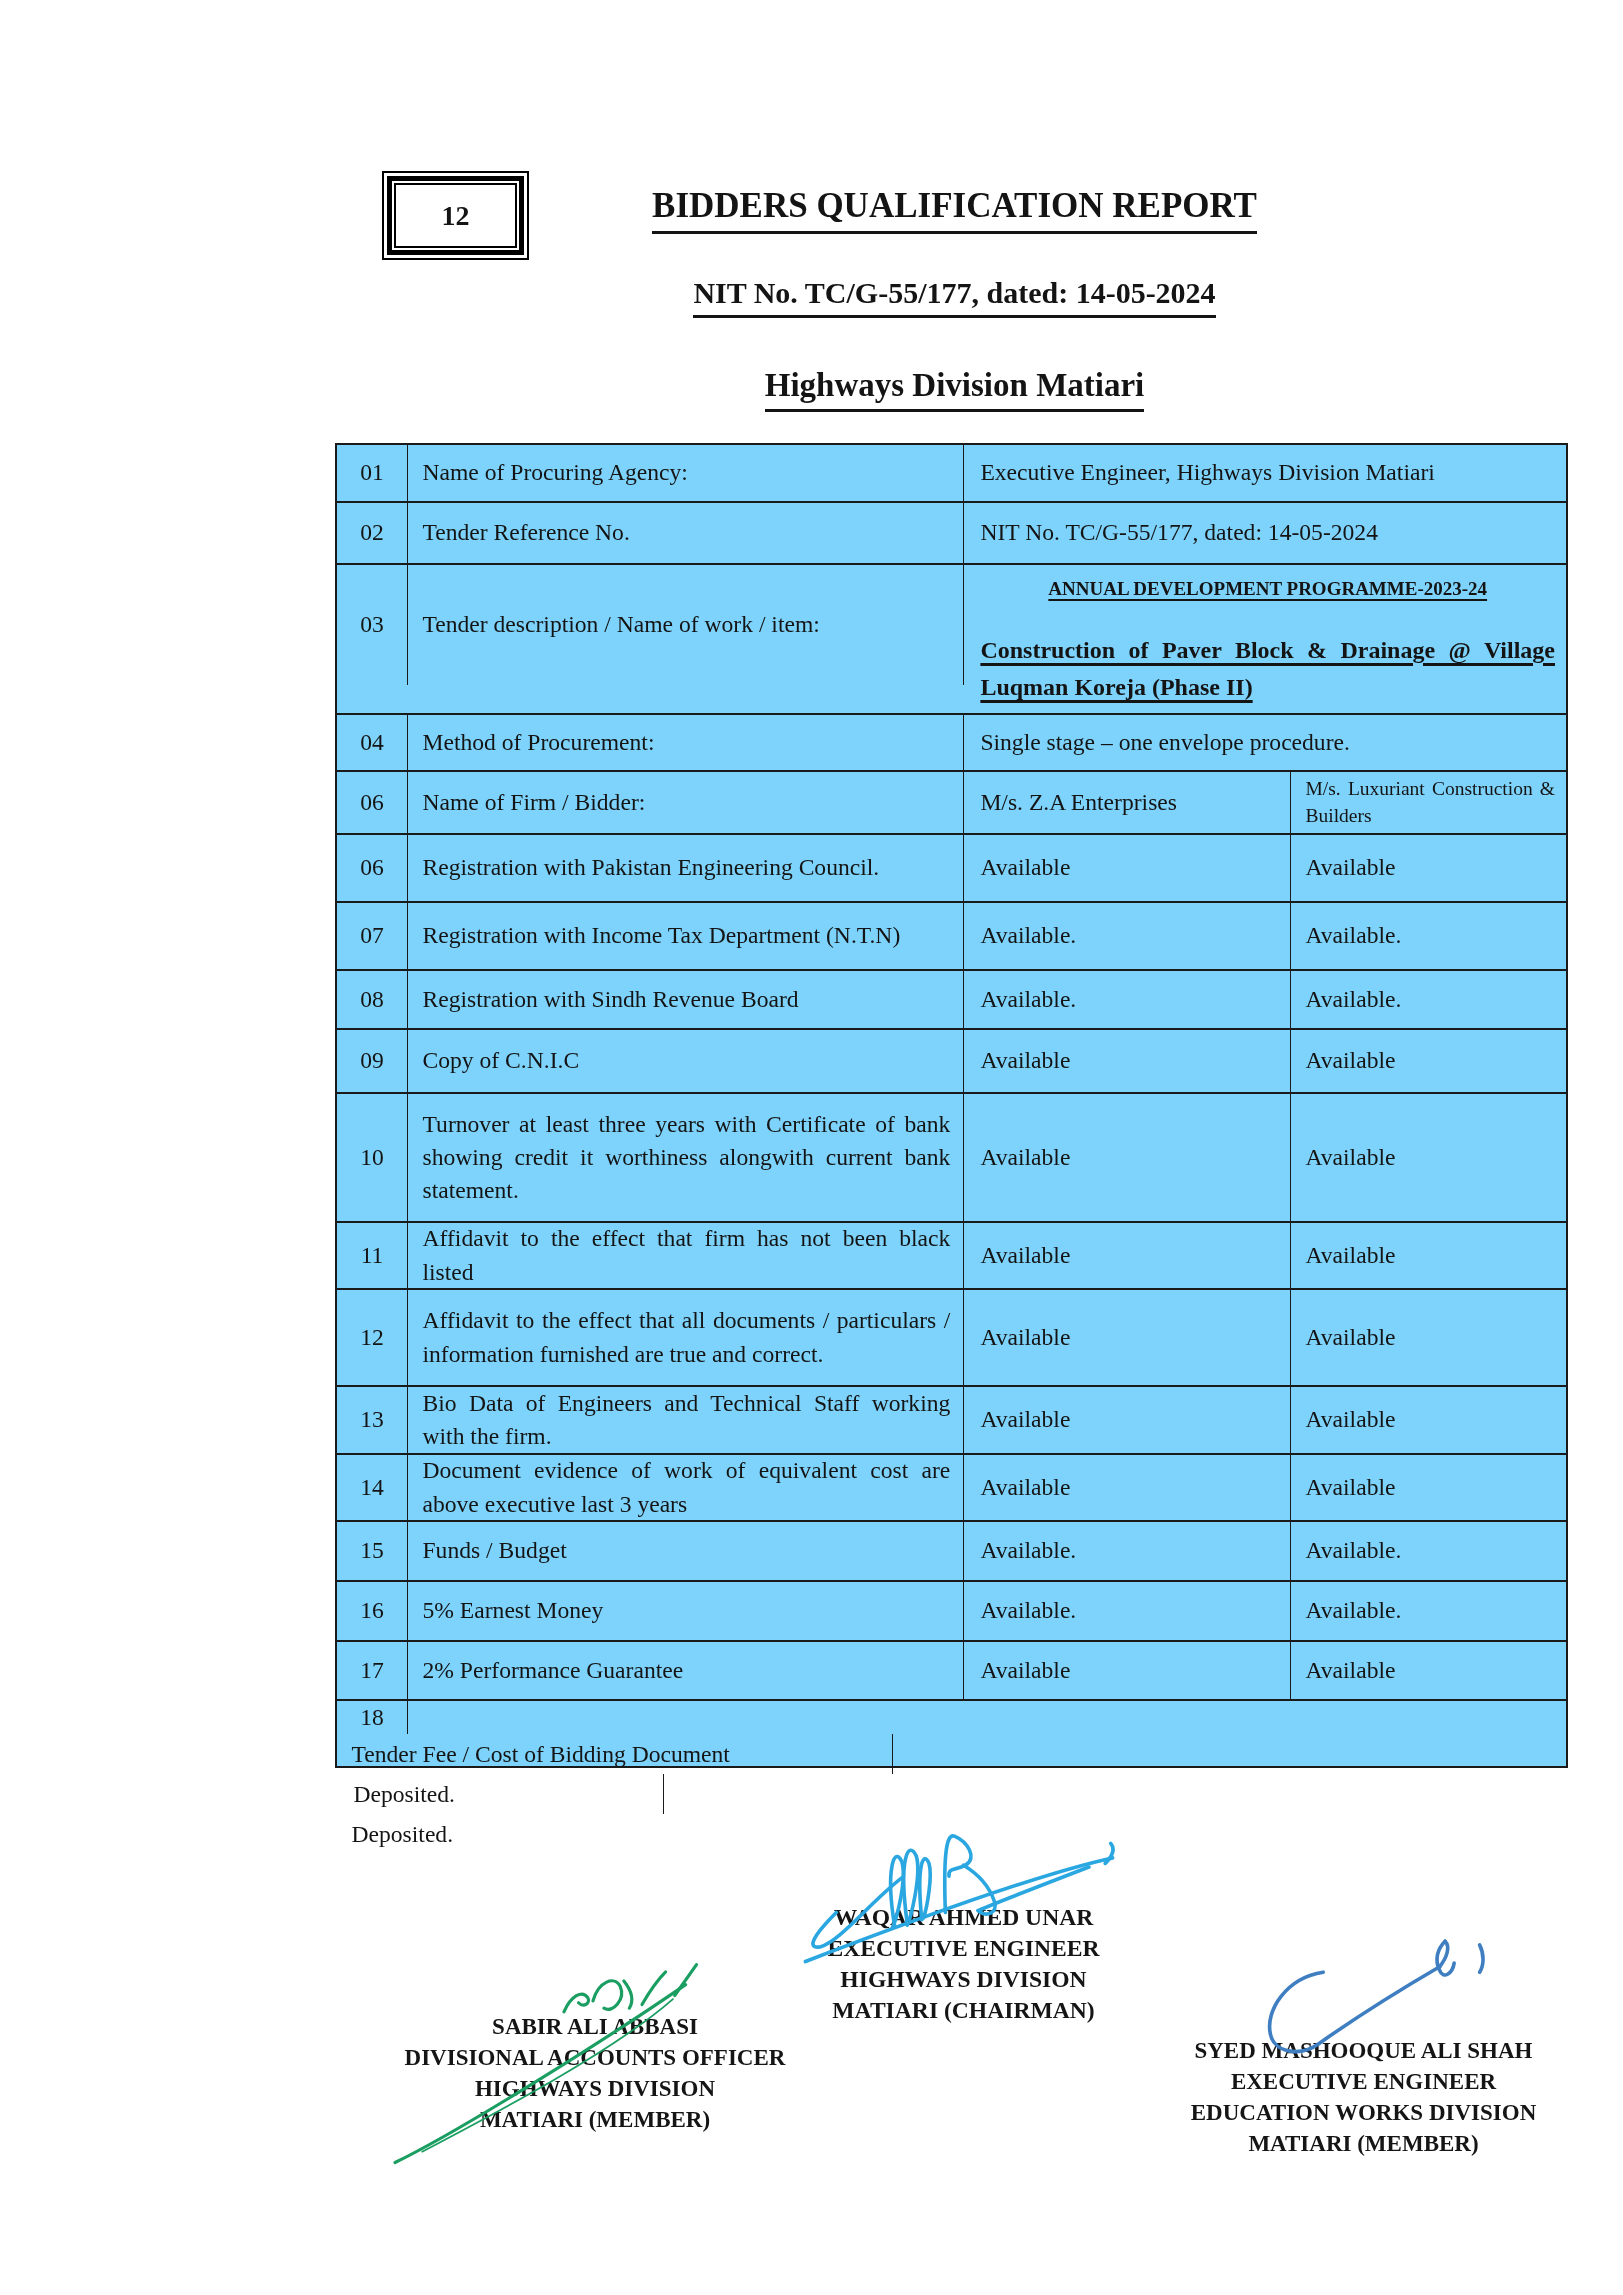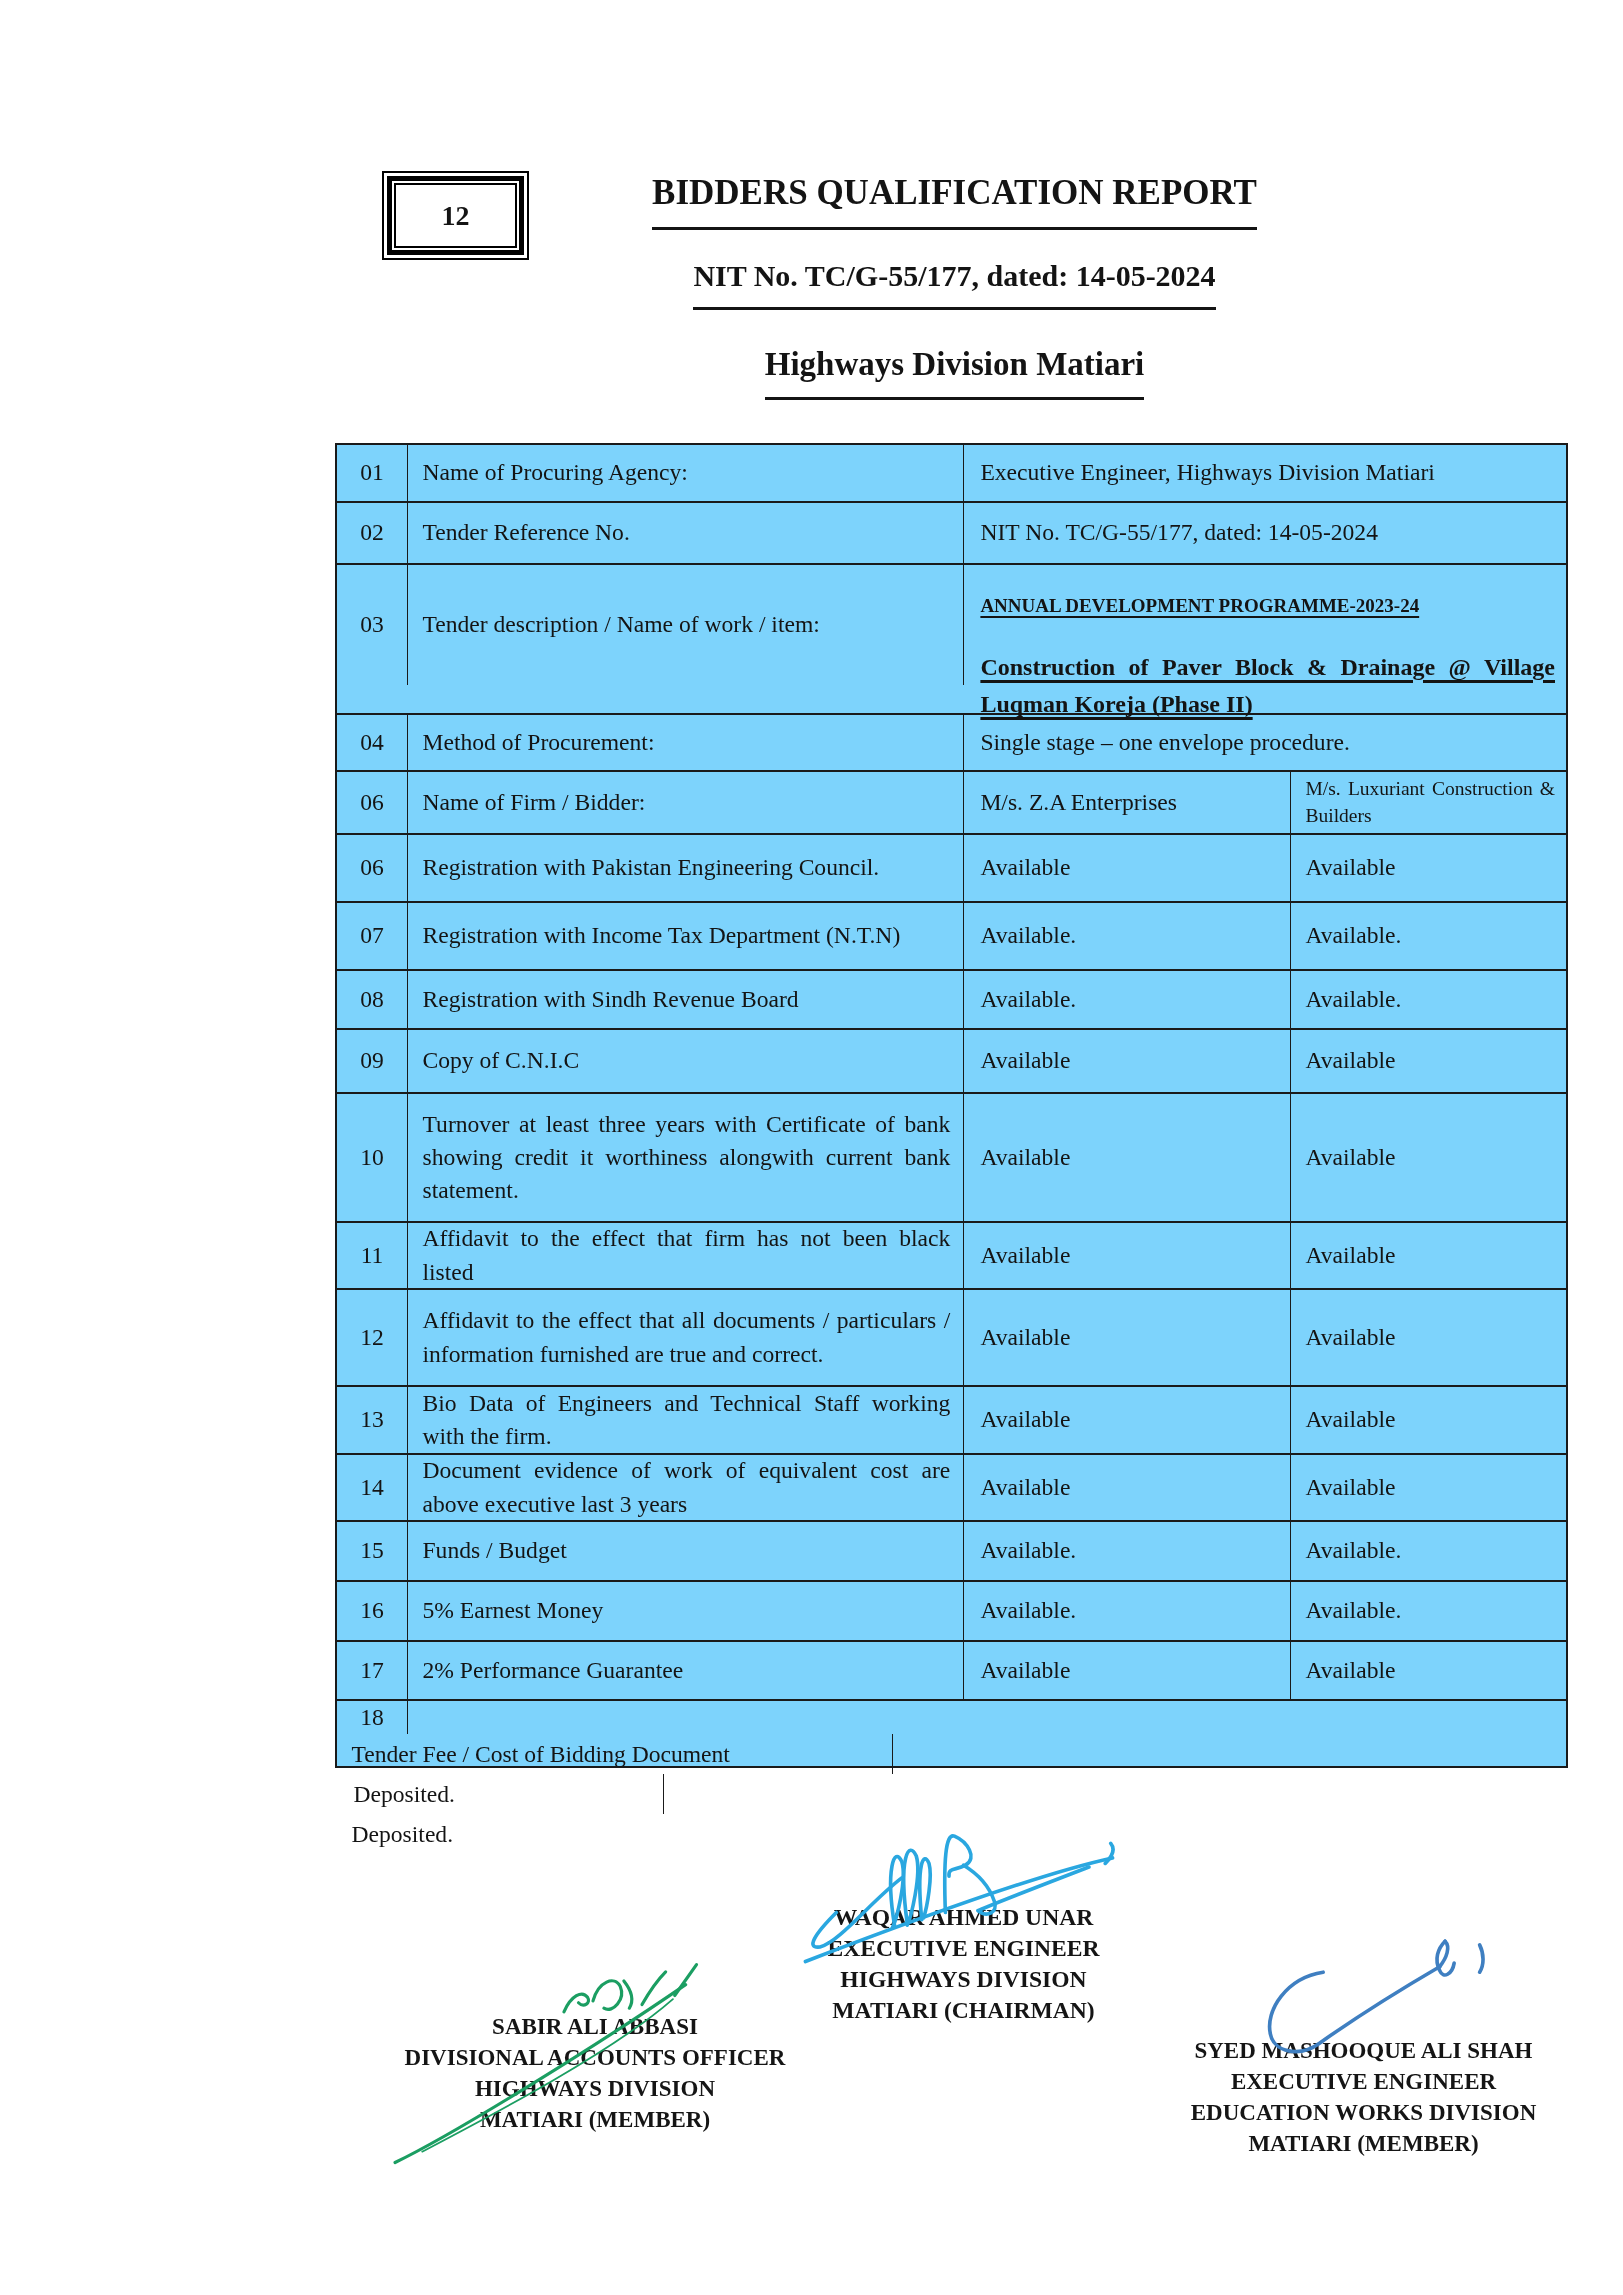--- a/index.html
+++ b/index.html
@@ -10,37 +10,37 @@
     overflow:hidden;
   }
   
   .badge{position:absolute;left:382px;top:171px;width:147px;height:89px;
     border:2.7px solid #000;padding:2.7px;box-sizing:border-box;background:#fff;}
   .badge-mid{width:100%;height:100%;border:5.5px solid #000;box-sizing:border-box;padding:2.7px;}
   .badge-in{width:100%;height:100%;border:2.7px solid #000;box-sizing:border-box;
     display:flex;align-items:center;justify-content:center;font-weight:bold;font-size:28px;}
   .header{position:absolute;left:527px;top:173px;width:855px;text-align:center;}
   .h-line{font-weight:bold;}
-  .h-line > span{display:inline-block;border-bottom:3.6px solid var(--ink);padding-bottom:14px;}
+  .h-line > span{display:inline-block;border-bottom:3.6px solid var(--ink);padding-bottom:5px;margin-top:13px;}
   .h-title{font-size:35px;}
   .h-nit{font-size:30px;margin-top:29px;}
   .h-div{font-size:33px;margin-top:36px;}
   
   .qtable{position:absolute;left:335px;top:443px;border:2.7px solid var(--bd);background:#7dd3fc;}
   .t-row{display:flex;border-top:2.7px solid var(--bd);}
   .t-row:first-child{border-top:none;}
   .c{display:flex;align-items:center;box-sizing:border-box;font-size:23.6px;line-height:1.4;}
   .no{width:71px;justify-content:center;border-right:1.8px solid var(--bd);}
   .desc{width:556px;border-right:1.8px solid var(--bd);padding:3.6px 12.7px 3.6px 14.5px;}
   .desc .jtext{display:block;width:100%;text-align:justify;}
   .v1{width:327px;border-right:1.8px solid var(--bd);padding:3.6px 9px 3.6px 16.4px;}
   .v2{width:273px;padding:3.6px 9px 3.6px 14.5px;}
   .v2 .small{display:block;width:100%;font-size:19.5px;text-align:justify;line-height:1.35;}
   .merged{width:602px;padding:3.6px 11px 3.6px 16.4px;}
-  .merged.stack{flex-direction:column;align-items:flex-start;justify-content:flex-start;padding-top:28px;}
+  .merged.stack{flex-direction:column;align-items:center;justify-content:flex-start;padding-top:11px;}
   .adp{font-weight:bold;font-size:19px;text-decoration:underline;text-decoration-thickness:1.8px;text-underline-offset:3.6px;}
   .construction{font-weight:bold;font-size:24px;margin-top:29px;display:block;width:100%;
     text-align:justify;line-height:1.55;text-decoration:underline;text-decoration-thickness:2.7px;text-underline-offset:4.5px;}
   
   .sig{position:absolute;text-align:center;font-weight:bold;font-size:23.6px;line-height:31px;color:#151515;}
   .sig div{white-space:nowrap;}
   .scribble{position:absolute;pointer-events:none;}
 </style>
 </head>
 <body>

